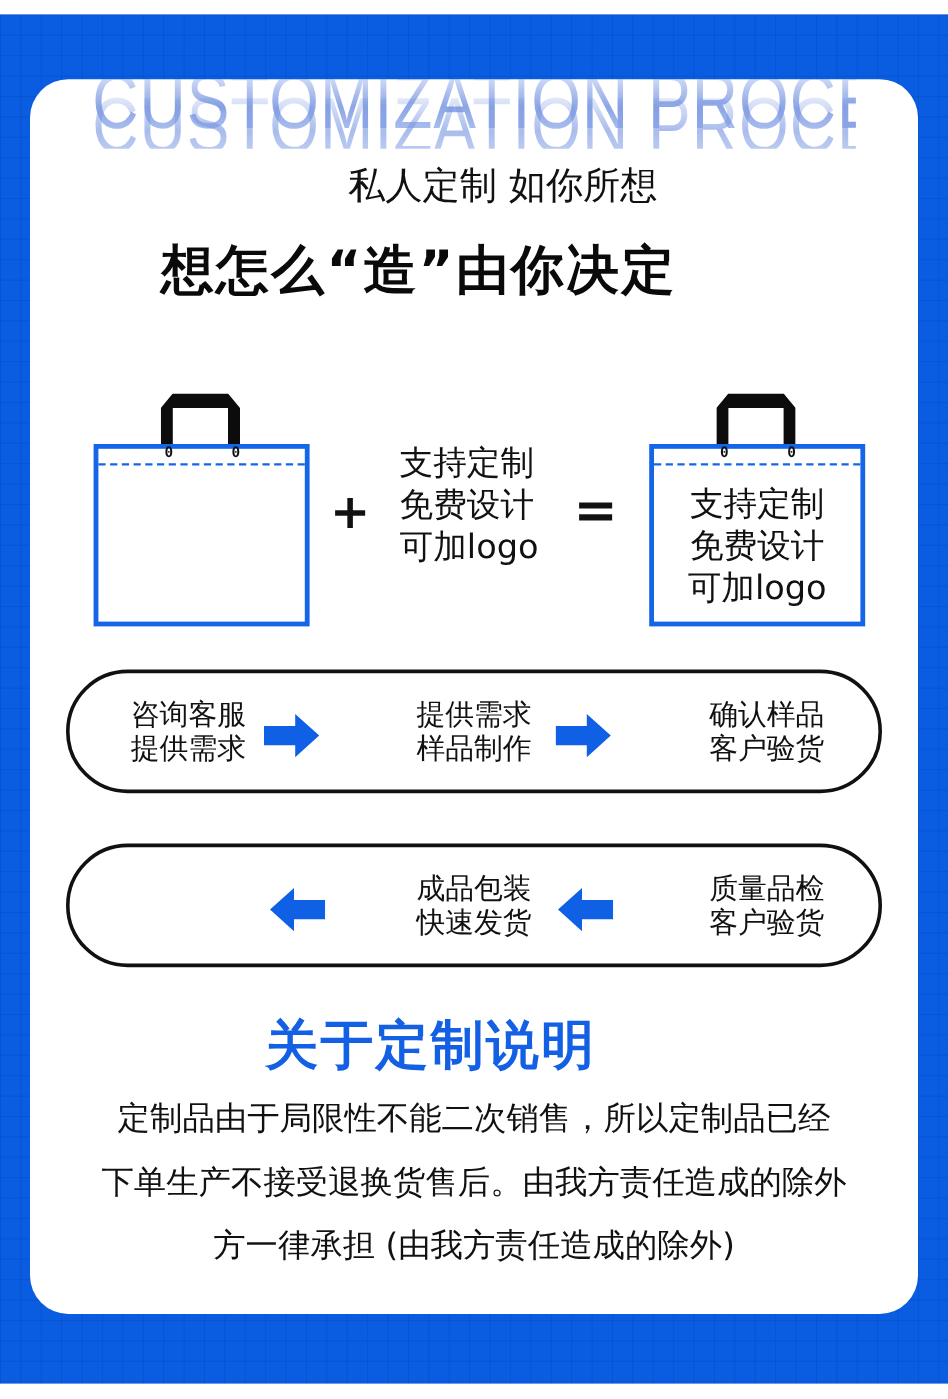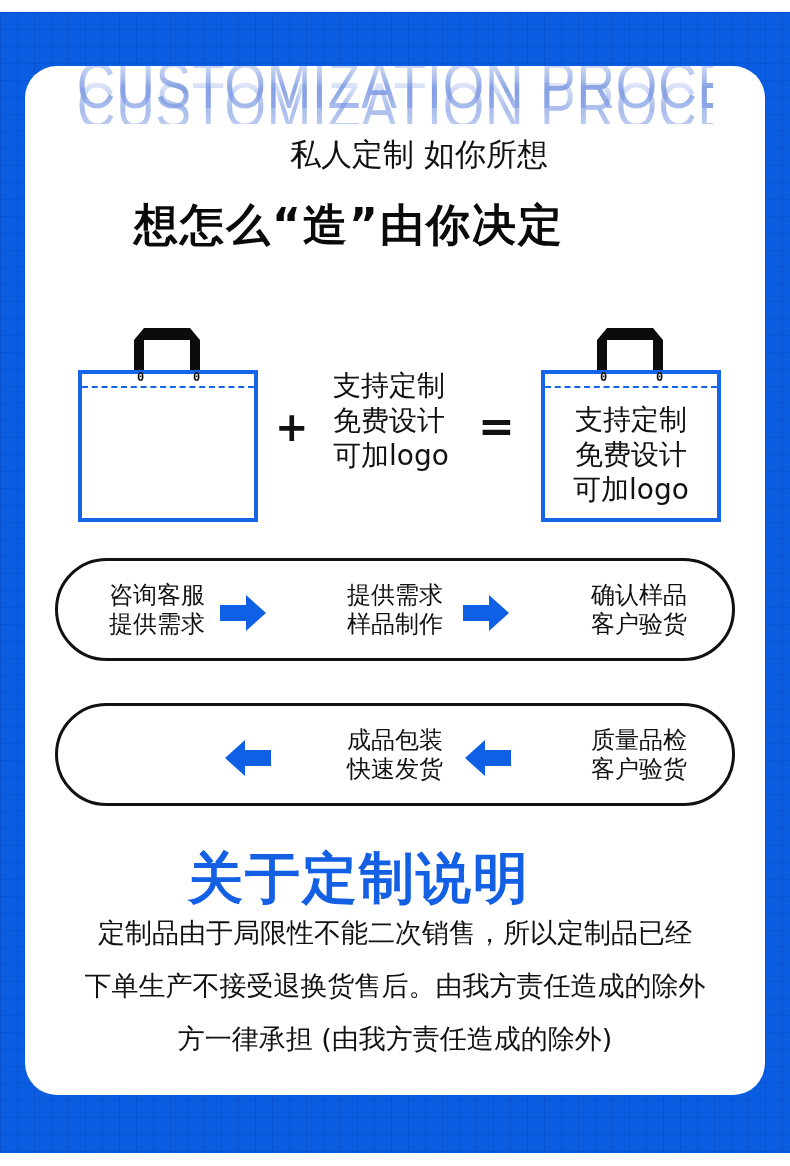--- a/index.html
+++ b/index.html
@@ -79,21 +79,21 @@
     border: 3px solid #111; border-radius: 52px; background: #fff;
   }
   .step {
     position: absolute; top: 20px; width: 130px; text-align: center;
     font-size: 24px; line-height: 29px; color: #111;
   }
   .arrow { position: absolute; top: 34px; width: 48px; height: 36px; }
 
   .about-title {
     position: absolute; left: 0; top: 776px; width: 668px; text-align: center;
-    font-size: 55px; font-weight: 700; color: #1460e4; letter-spacing: 2px;
+    font-size: 44px; font-weight: 700; color: #1460e4; letter-spacing: 2px;
   }
   .note {
     position: absolute; left: 30px; top: 840px; width: 680px; text-align: center;
     font-size: 27px; line-height: 53px; color: #111;
   }
 </style>
 </head>
 <body>
 
 <div class="bg"></div>

